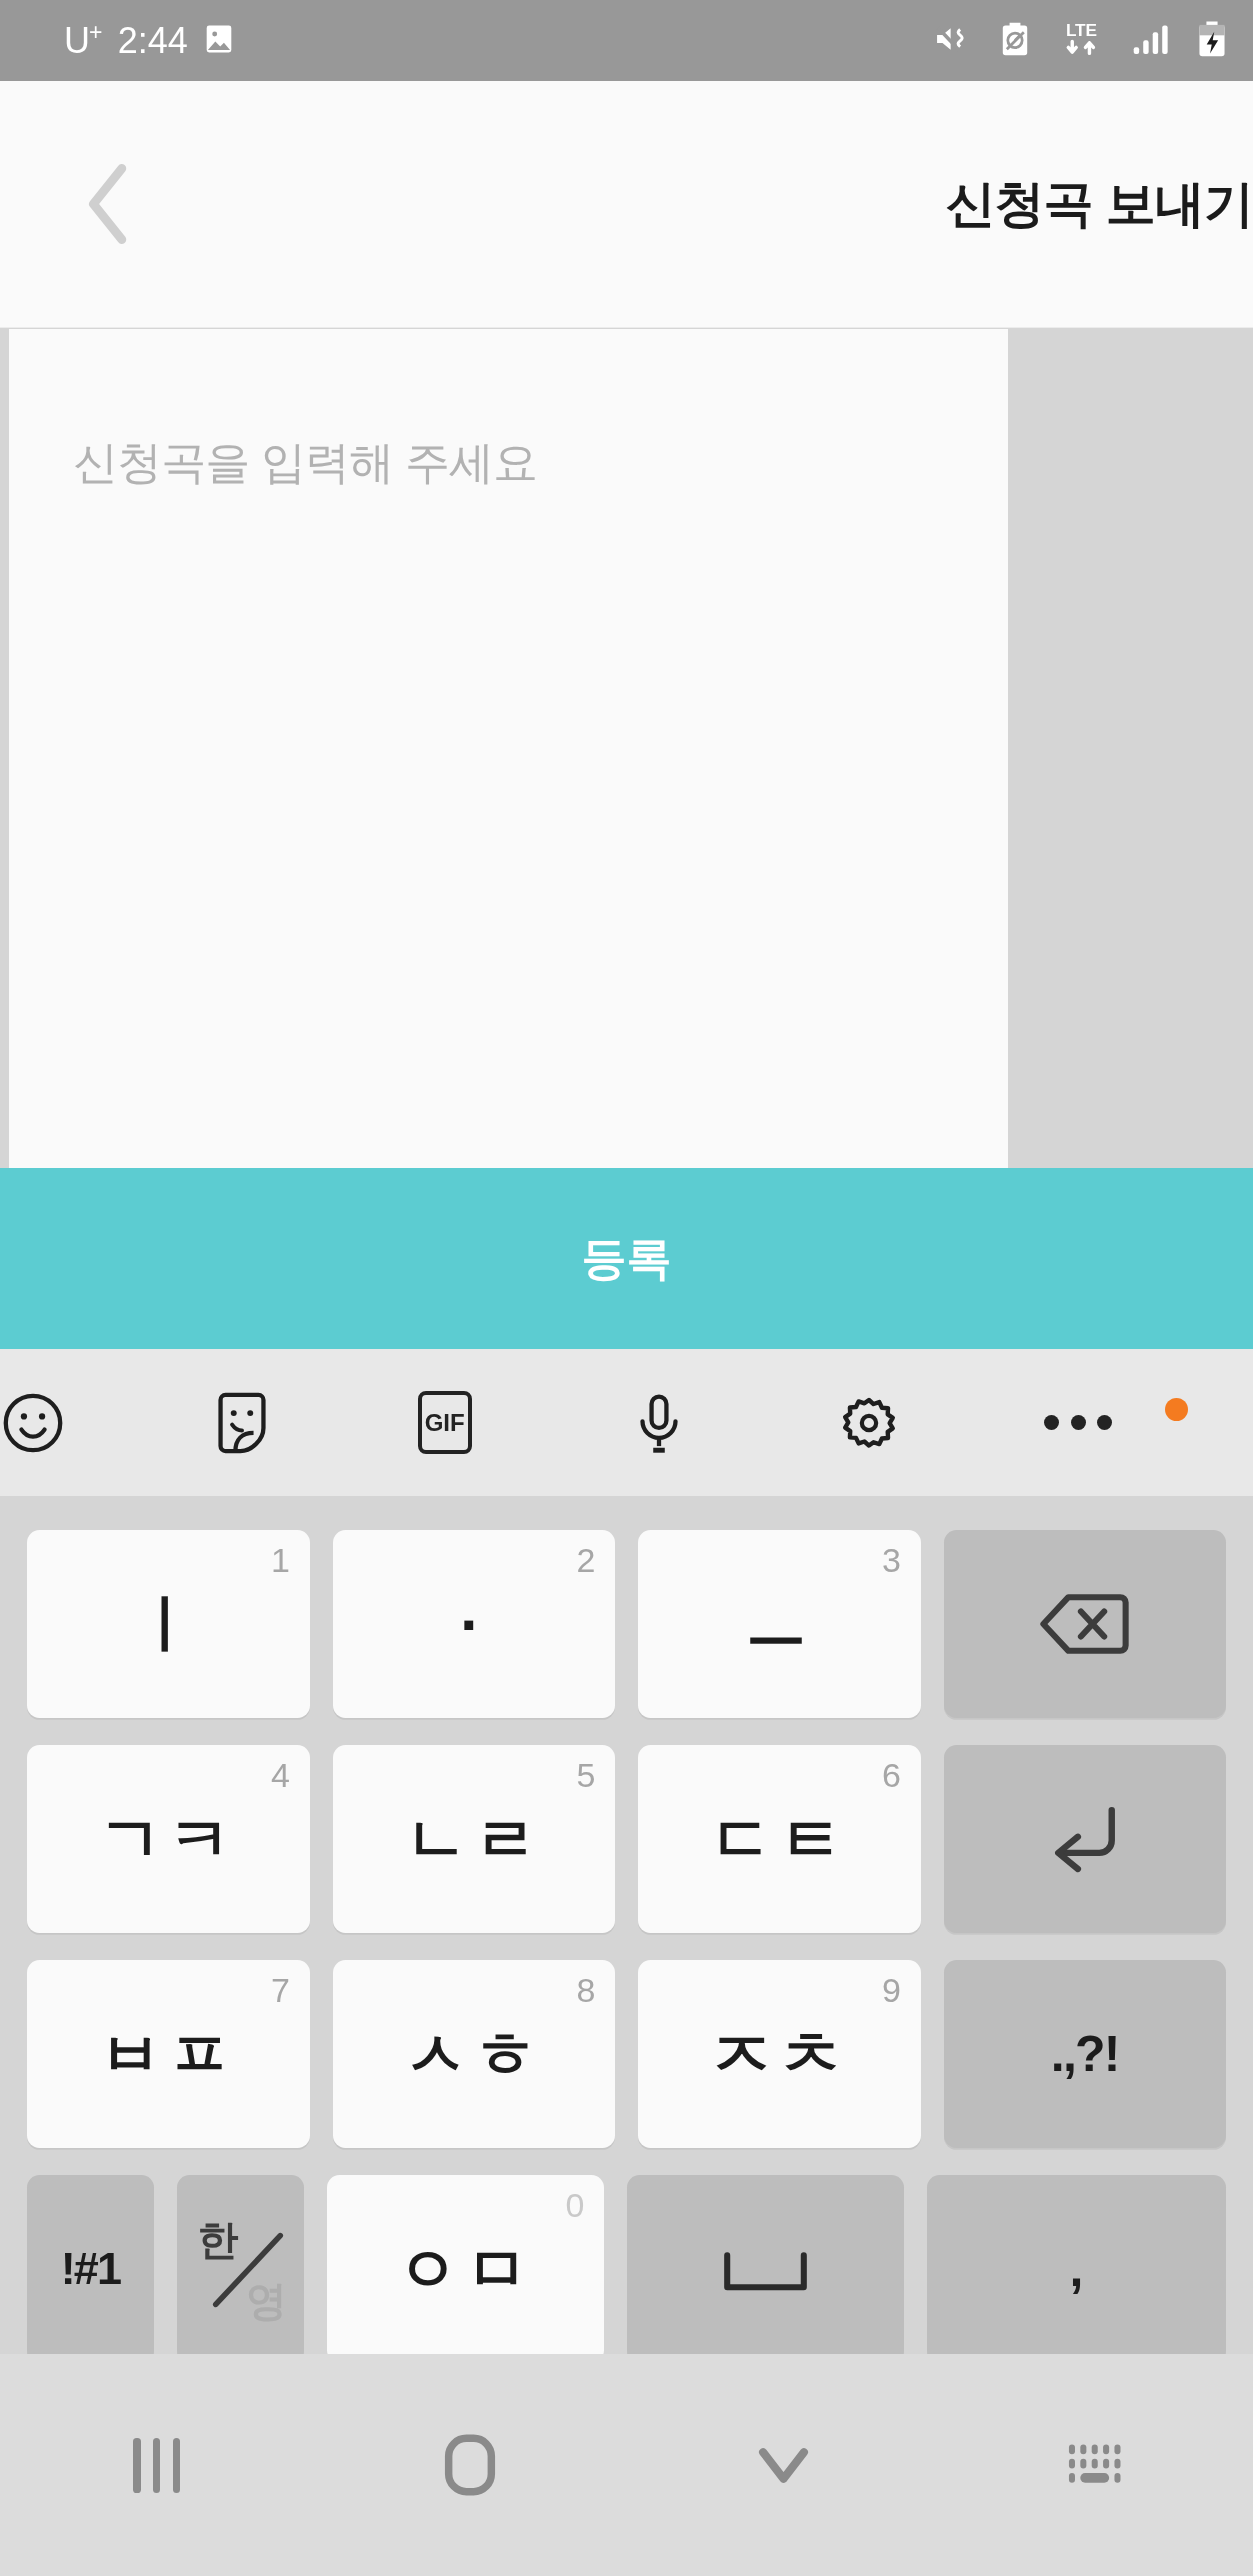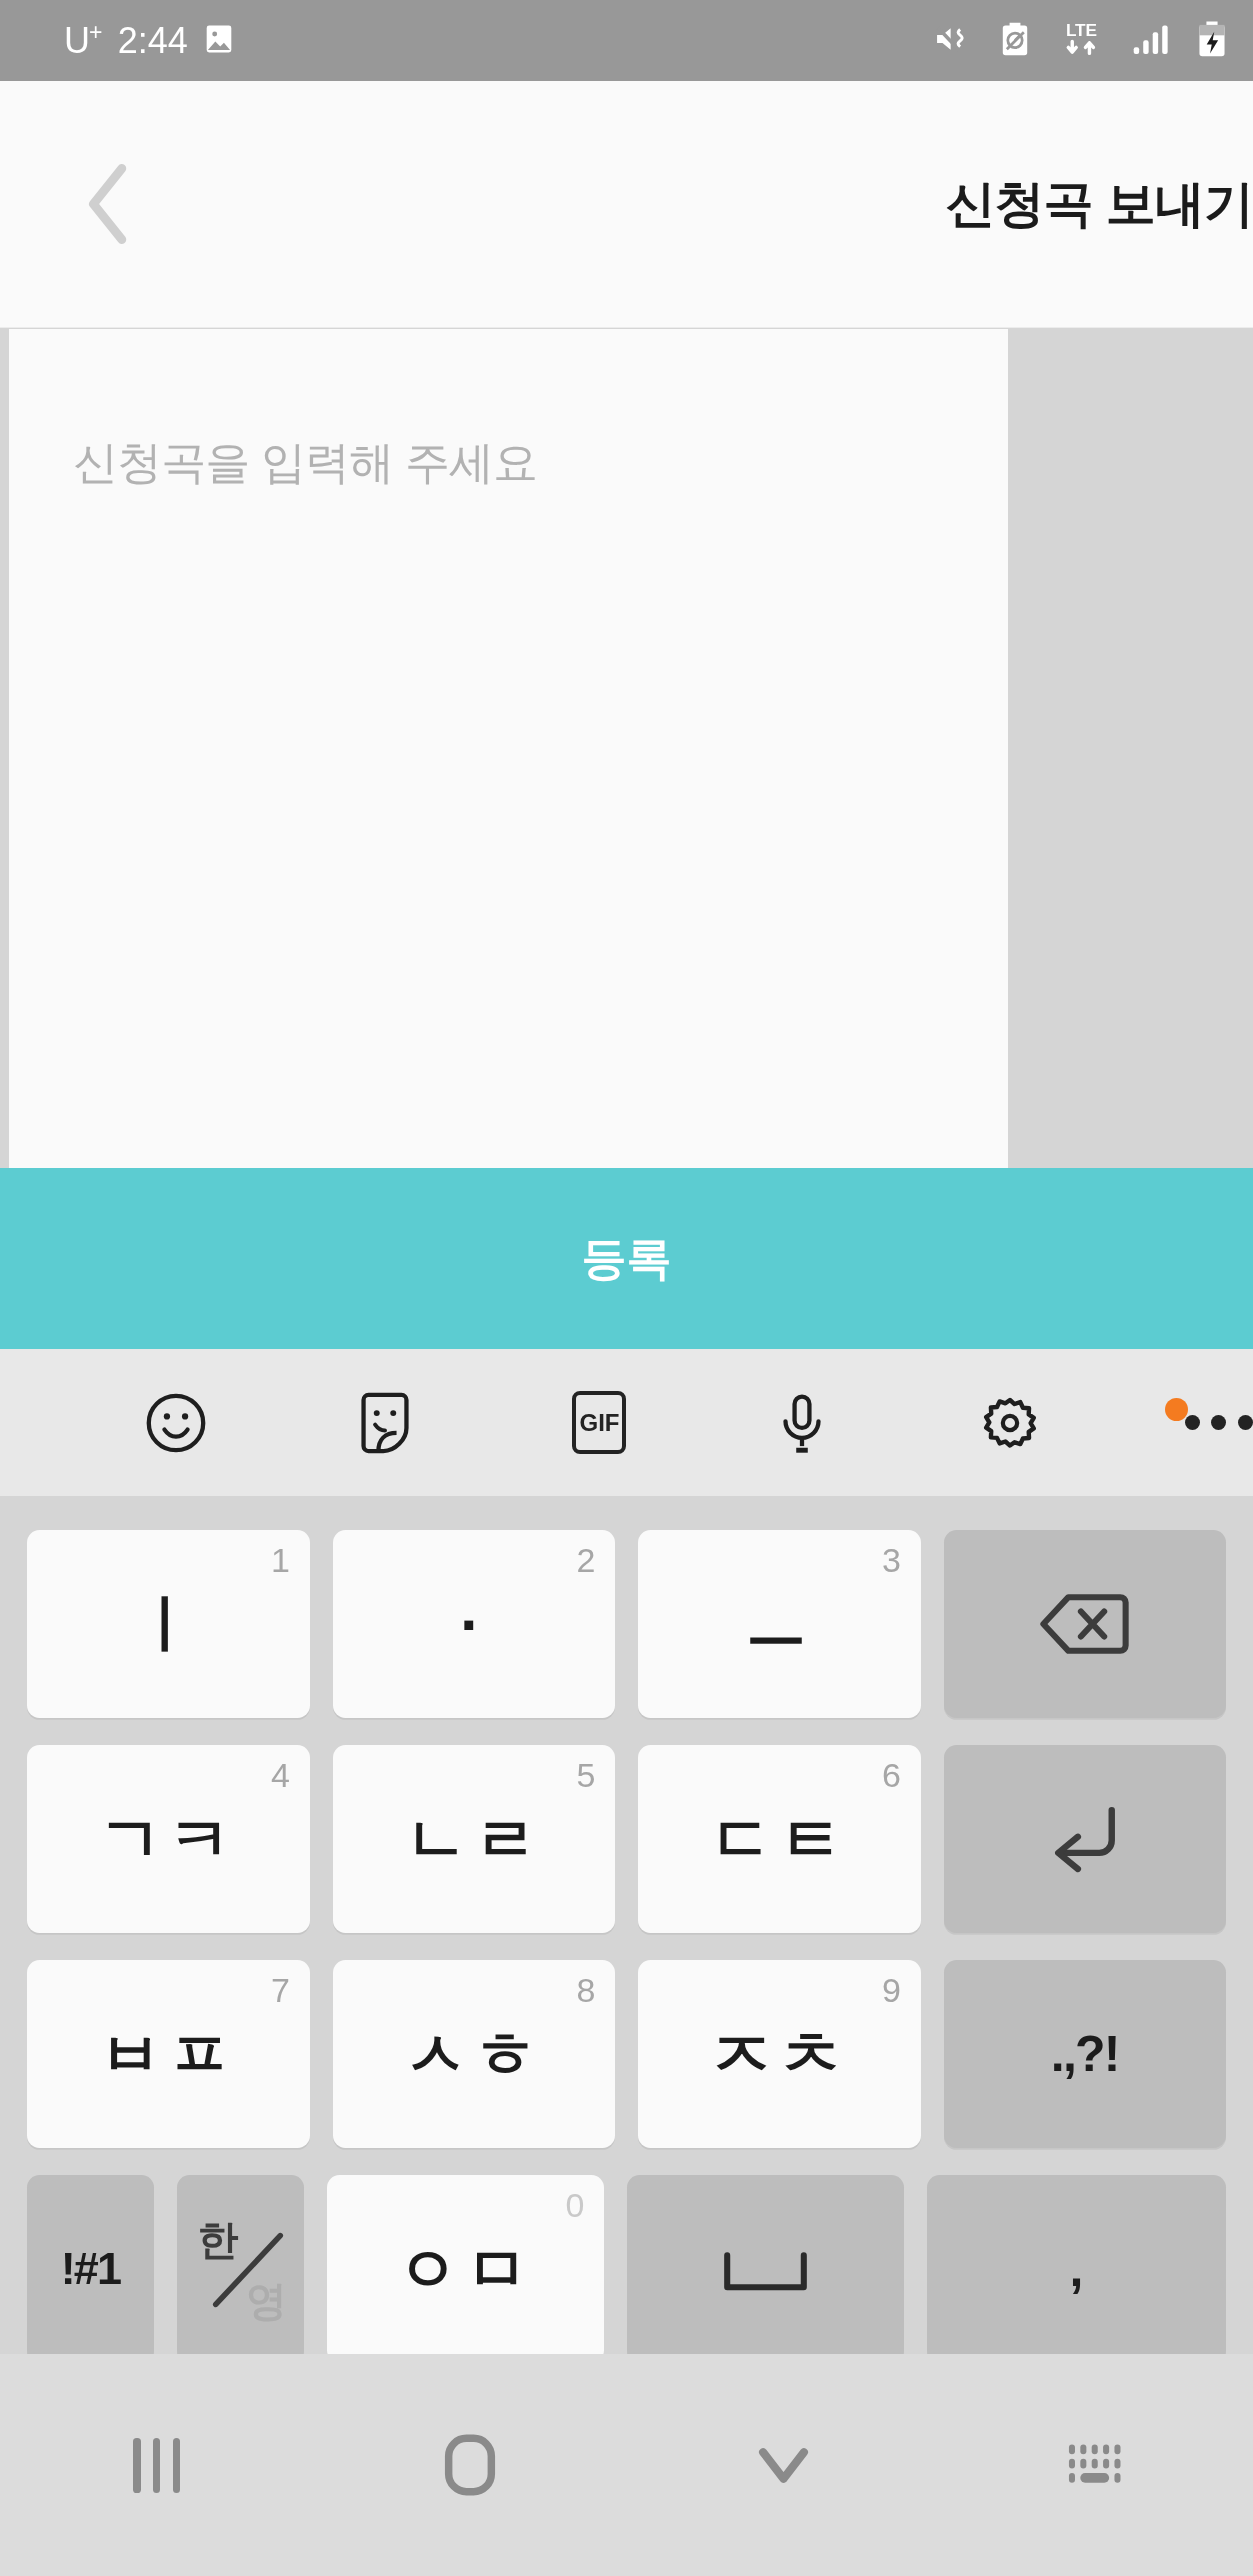--- a/index.html
+++ b/index.html
@@ -57,21 +57,21 @@
   }
   .submit-label { color:#ffffff; font-size:45px; font-weight:700; letter-spacing:0px; }
 
   
   .kb-toolbar {
     position:absolute; left:0; top:1349px; width:1253px; height:147px;
     background:#e8e8e8;
     display:flex; align-items:center;
   }
   .tb-item {
-    flex:1; height:125px; display:flex; align-items:center; justify-content:flex-end;
+    flex:1; height:125px; display:flex; align-items:center; justify-content:flex-start;
     position:relative;
   }
   .badge-dot {
     position:absolute; width:23px; height:23px; border-radius:50%;
     background:#f47b20; top:38px; left:calc(50% + 16px);
   }
   .gif-box {
     width:54px; height:63px; border:4.5px solid #232323; border-radius:8px;
     display:flex; align-items:center; justify-content:center;
     font-size:24px; font-weight:700; color:#232323; font-family:"Liberation Sans", sans-serif;

